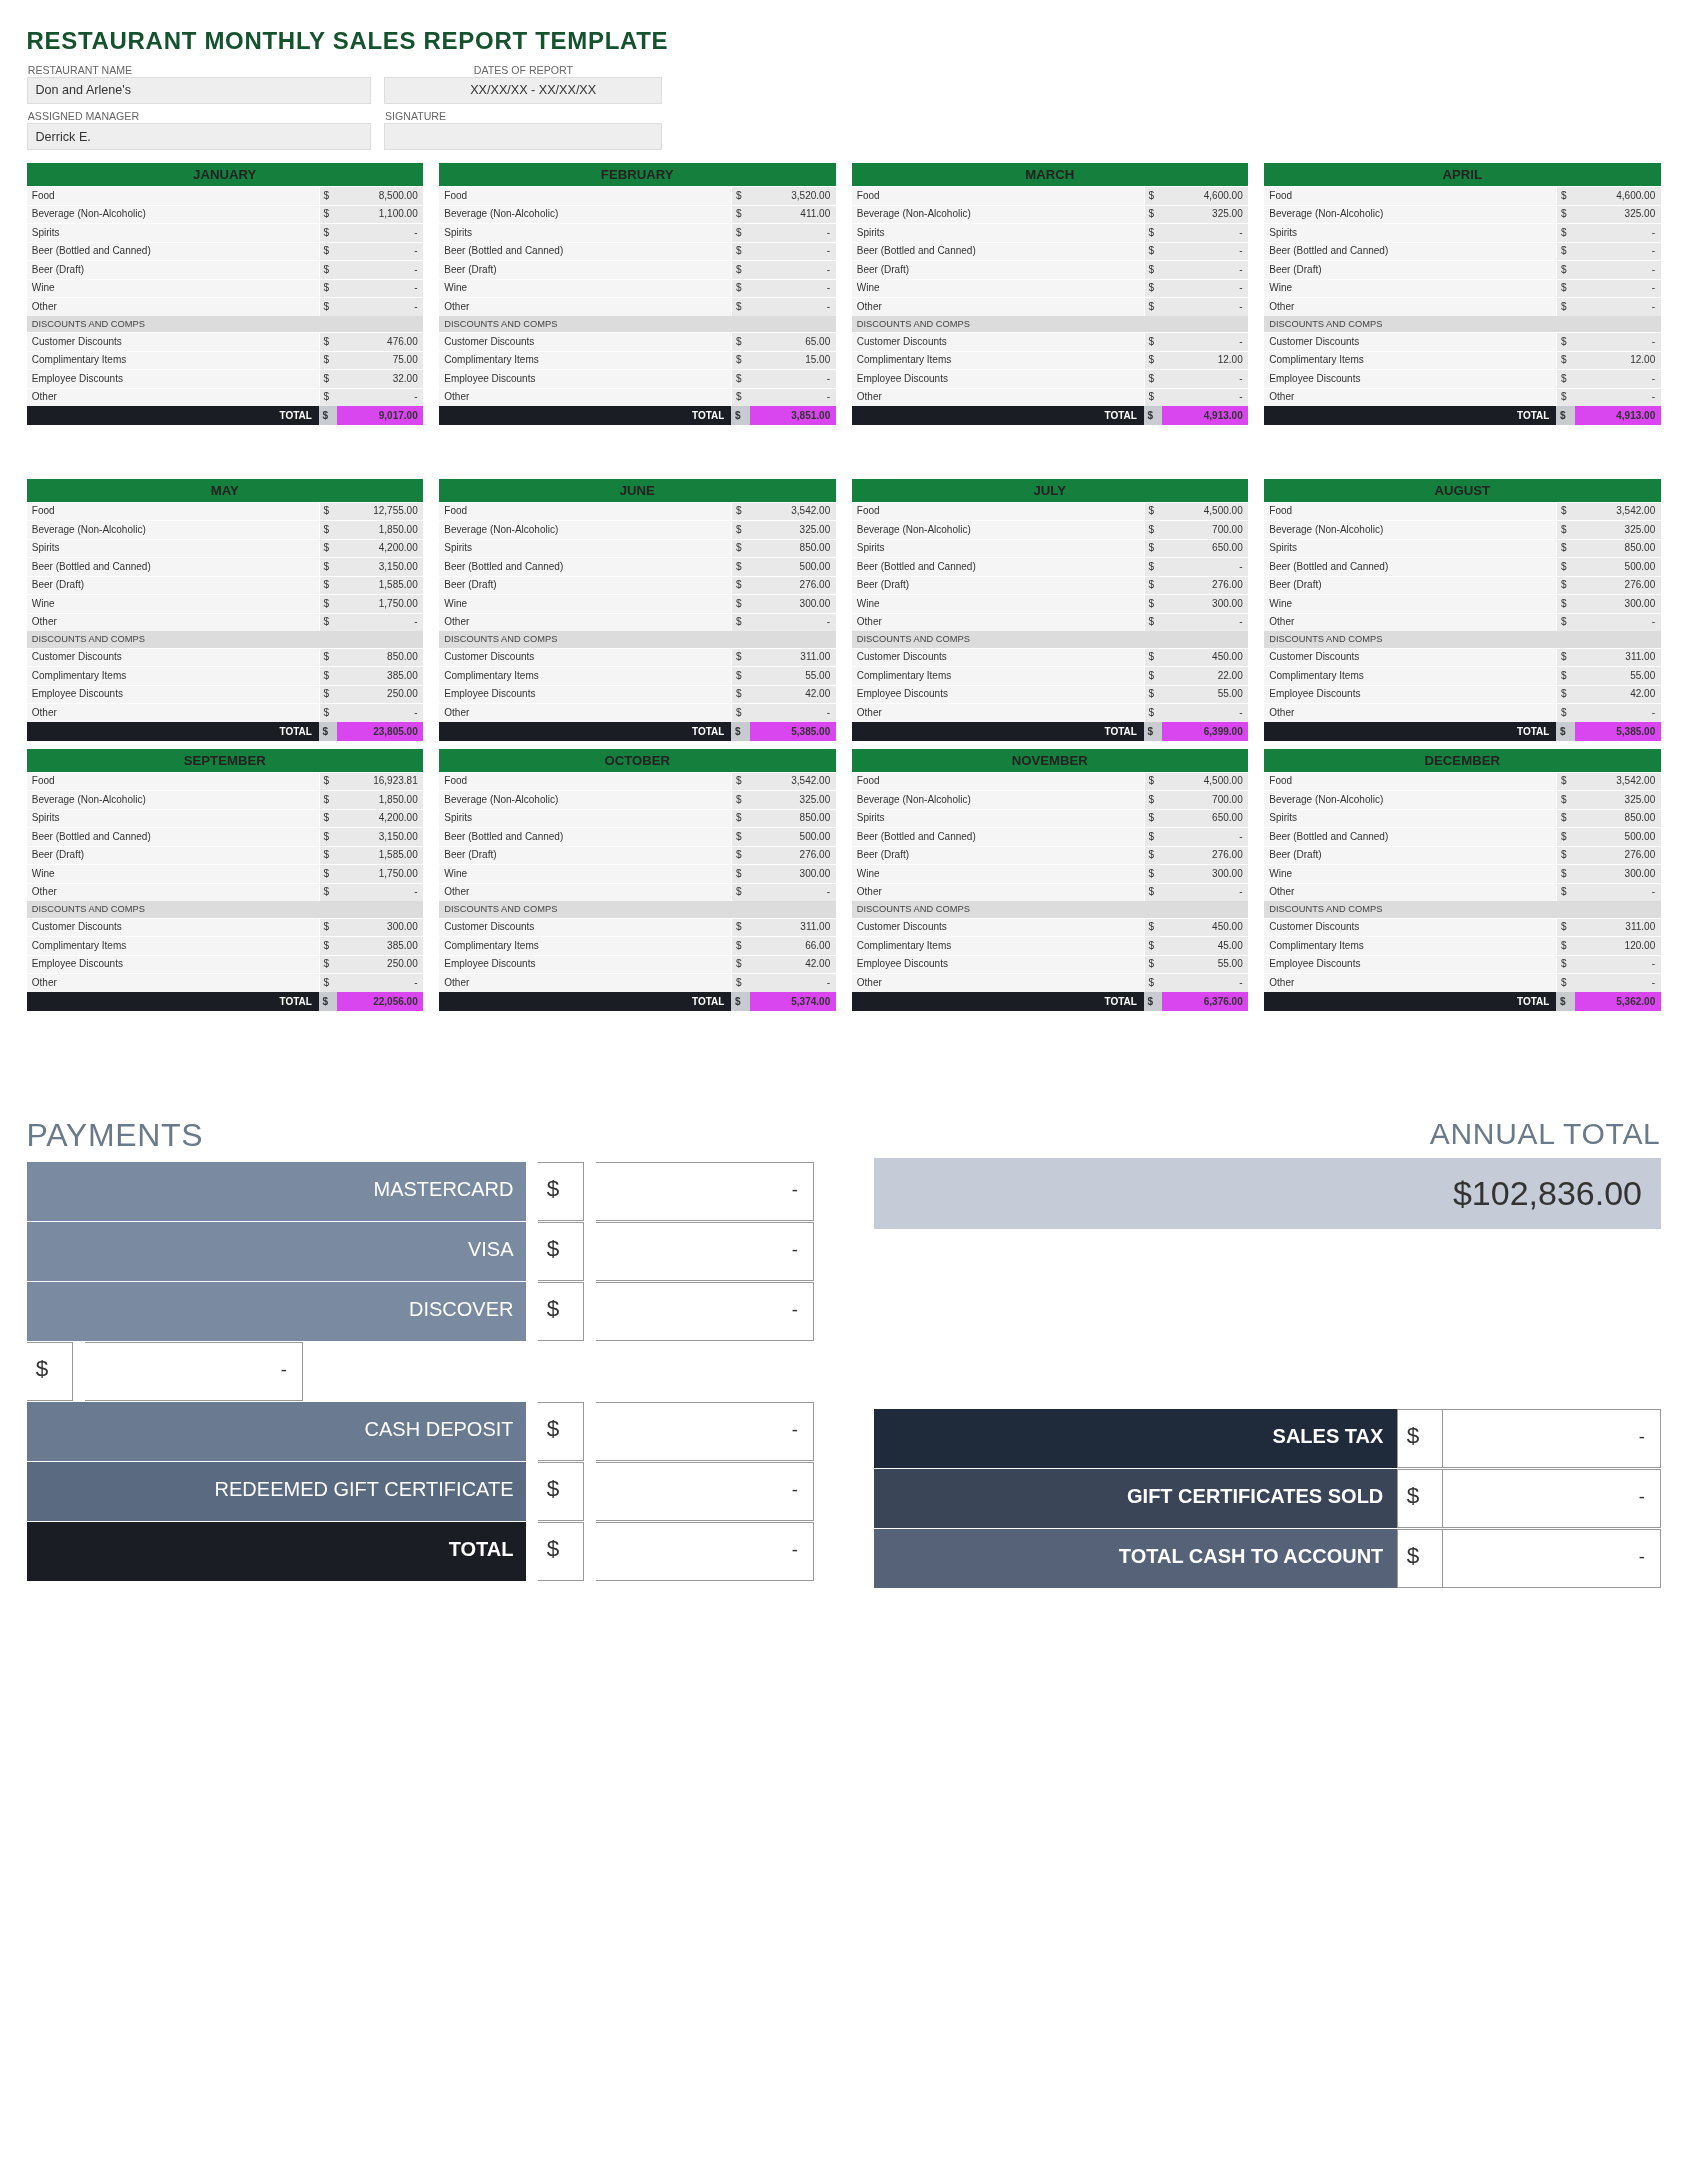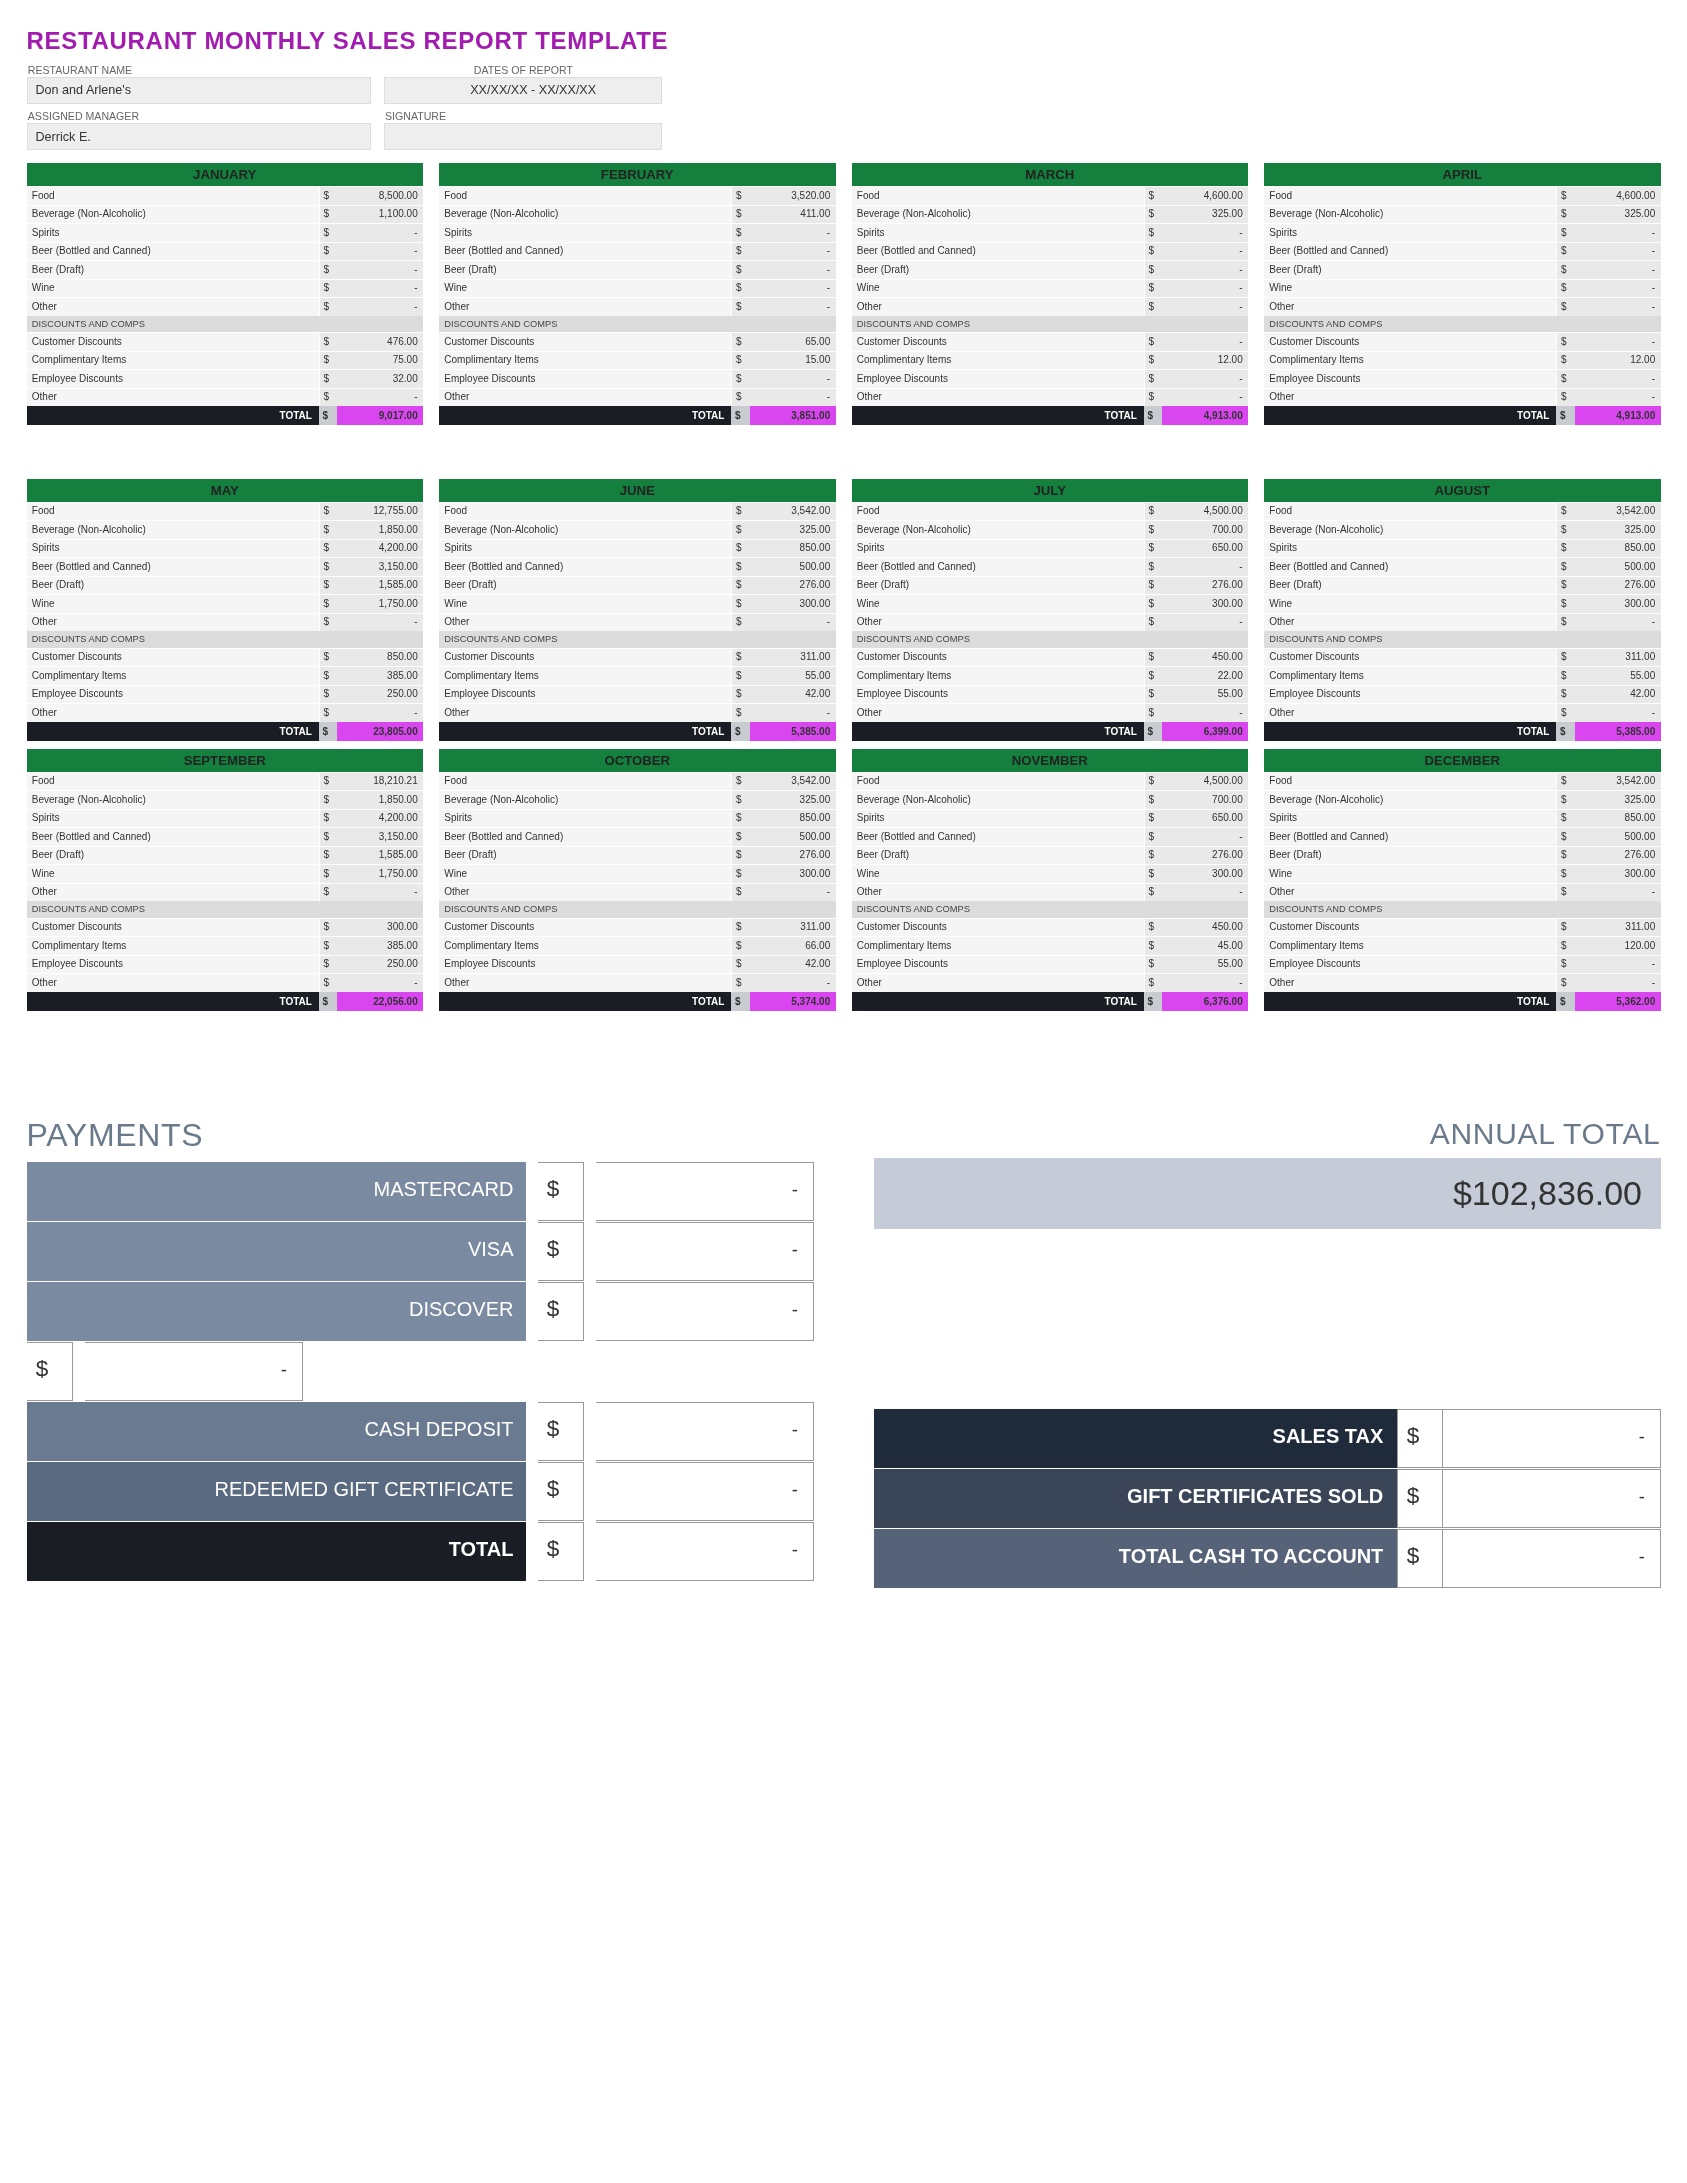--- a/index.html
+++ b/index.html
@@ -9,21 +9,21 @@
     font-family: "Century Gothic", Arial, sans-serif;
     background: #fff;
     width: 1687px;
     height: 2183px;
     font-size: 12px;
     color: #333;
   }
   h1 {
     font-size: 24px;
     font-weight: 700;
-    color: #a21caf;
+    color: #14532d;
     margin: 0 0 6.6px 0;
     letter-spacing: 0.7px;
   }
   .info-row { display: flex; gap: 13.2px; margin-bottom: 4px; }
   .info-block { }
   .info-label { font-size: 10.6px; color: #666; padding: 2.6px 0 1.3px 1.3px; }
   .info-value {
     background: #eee;
     border: 0.7px solid #ddd;
     padding: 5.3px 8px;
@@ -732,21 +732,21 @@
         <div class="tval">5,385.00</div>
       </div>
     </div>
   </div>
 <div class="months" id="months-3" style="margin-top:8px">
     <div class="month-block">
       <div class="month-header">SEPTEMBER</div>
       <div class="row">
         <div class="label">Food</div>
         <div class="cur">$</div>
-        <div class="val">18,210.21</div>
+        <div class="val">16,923.81</div>
       </div>
       <div class="row">
         <div class="label">Beverage (Non-Alcoholic)</div>
         <div class="cur">$</div>
         <div class="val">1,850.00</div>
       </div>
       <div class="row">
         <div class="label">Spirits</div>
         <div class="cur">$</div>
         <div class="val">4,200.00</div>

